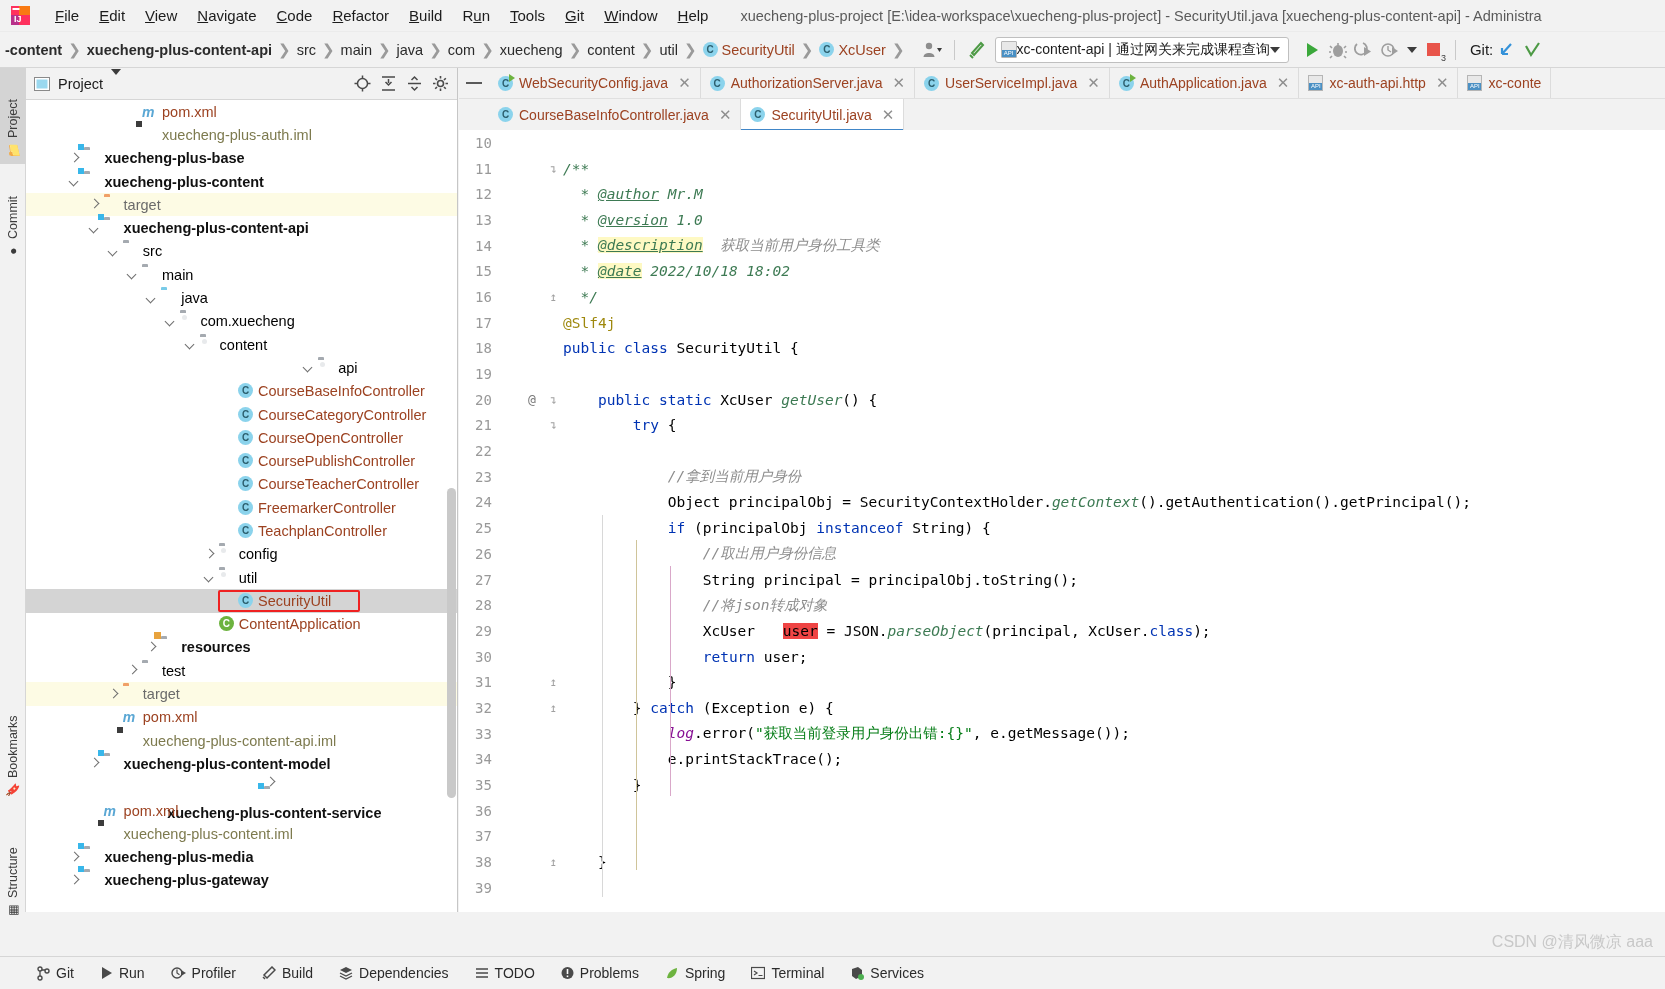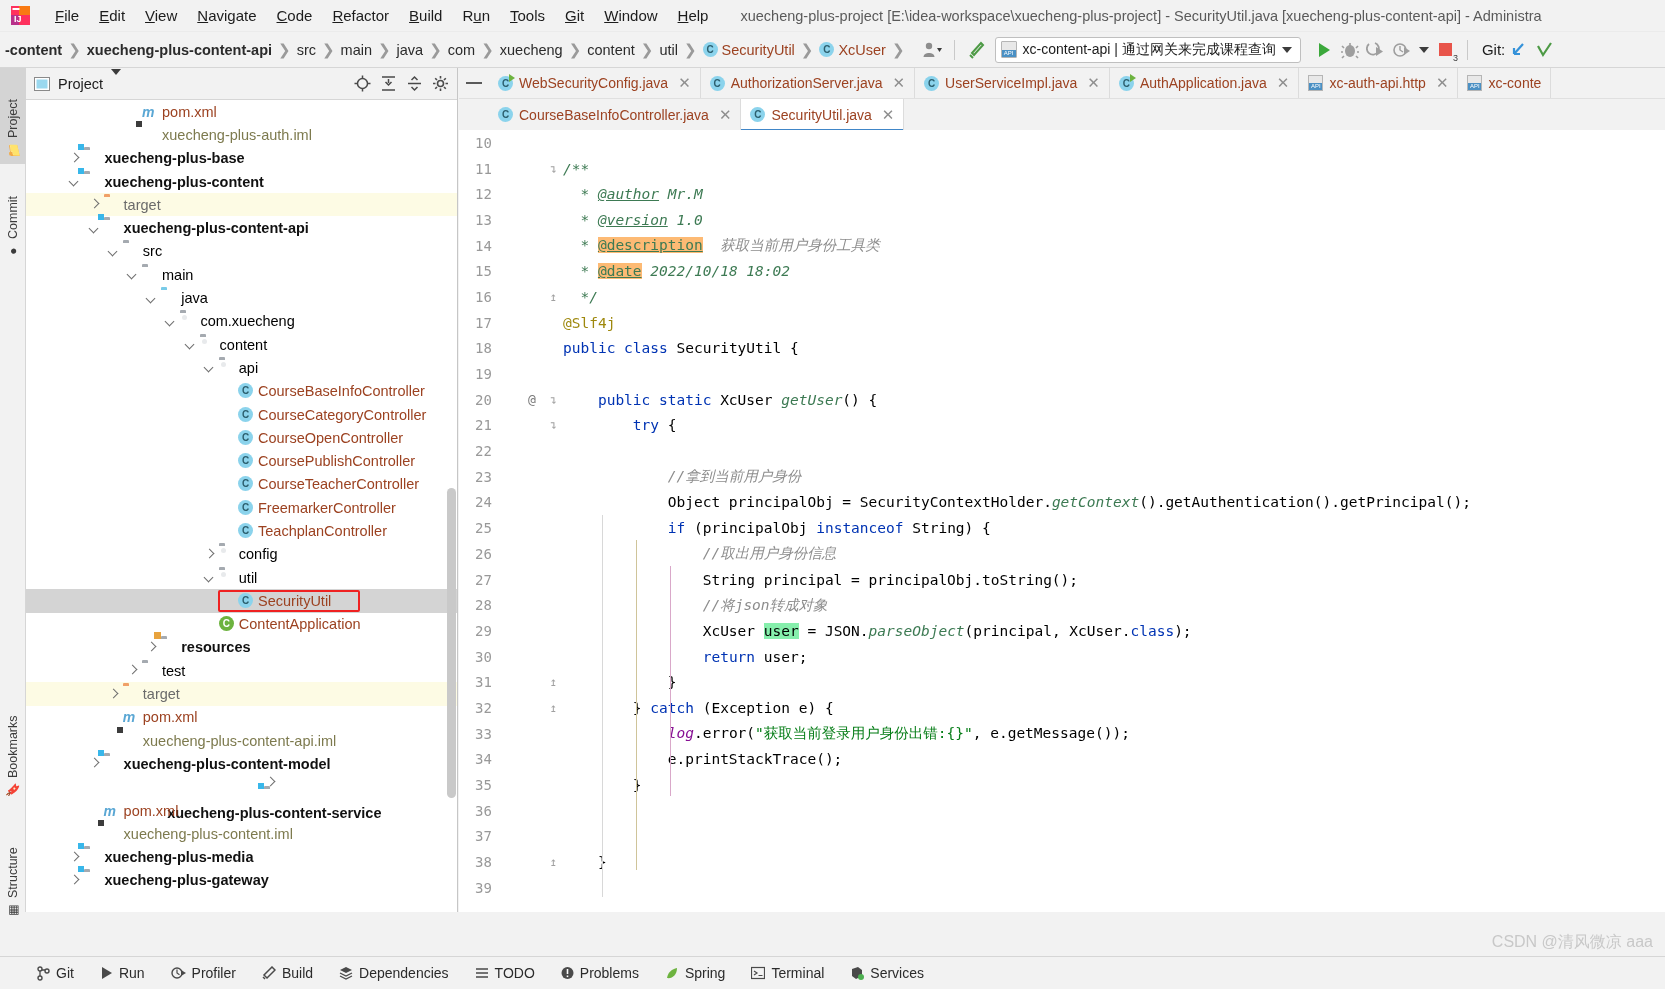--- a/index.html
+++ b/index.html
@@ -48,21 +48,21 @@
   .crumb.cls { color: #9c4221; }
   .sep { color: #9a9a9a; font-size: 15px; padding: 0 1px; }
   .cicon {
     width: 15px; height: 15px; border-radius: 50%;
     background: #8bd3ec; color: #2c5f6e; font-size: 10px; font-weight: bold;
     display: inline-flex; align-items: center; justify-content: center;
     flex: none;
   }
   .tb-sep { width: 1px; height: 20px; background: #c9c9c9; margin: 0 8px; }
   .runconfig {
-    display: flex; align-items: center; gap: 6px; height: 26px;
+    display: flex; align-items: center; height: 26px;
     border: 1px solid #bfbfbf; border-radius: 3px; background: #ffffff;
     padding: 0 8px 0 5px; margin-left: 6px;
   }
   .runconfig .label { font-size: 14px; color: #1c1c1c; white-space: nowrap; }
   .api-badge {
     width: 16px; height: 17px; background: #e8e8e8; border: 1px solid #b5b5b5;
     position: relative; flex: none; border-radius: 1px;
   }
   .api-badge::after {
     content: "API"; position: absolute; left: 0; bottom: 0; right: 0;
@@ -221,27 +221,27 @@
     width: 62px; text-align: center; padding-right: 13px; color: #999999;
     font-family: "DejaVu Sans Mono", monospace; font-size: 14px; flex: none;
   }
   .gutter-mark { width: 22px; text-align: center; color: #7a7a7a; font-size: 13px; flex: none; }
   .fold { width: 20px; text-align: center; color: #a0a0a0; font-size: 12px; flex: none; }
   .code-text { flex: 1; }
   .k  { color: #0033b3; font-weight: normal; }
   .cm { color: #8c8c8c; font-style: italic; }     
   .doc { color: #3d7a53; font-style: italic; }
   .doctag { color: #3d7a53; font-style: italic; text-decoration: underline; }
-  .doctag-hl { background: #fdba74; color: #3d7a53; text-decoration: underline; }
+  .doctag-hl { background: #fef9c3; color: #3d7a53; font-style: italic; text-decoration: underline; }
   .docdesc { color: #8c8c8c; font-style: italic; }
   .ann { color: #9e880d; }
   .str { color: #067d17; }
   .mth { color: #3d7a53; font-style: italic; }
   .fld { color: #871094; font-style: italic; }
-  .hl { background: #86efac; }
+  .hl { background: #ef4444; margin-left: 19px; }
   .ind-guide {
     position: absolute; width: 1px; background: #d8d8d8;
   }
   .ind-pink { position: absolute; width: 1px; background: #d9a8c9; }
   .ind-yellow { position: absolute; width: 1px; background: #cfc49a; }
 
   
   .bottombar {
     position: absolute; left: 0; bottom: 0; width: 1665px; height: 33px;
     background: #f2f2f2; border-top: 1px solid #d6d6d6;
@@ -495,21 +495,21 @@
         <div class="node " style="padding-left: 138.4px;">
           <span class="arrow d"></span>
           <span class="ic"><span class="folder pkg"></span></span>
           <span class="lbl">com.xuecheng</span>
         </div>
         <div class="node " style="padding-left: 157.6px;">
           <span class="arrow d"></span>
           <span class="ic"><span class="folder pkg"></span></span>
           <span class="lbl">content</span>
         </div>
-        <div class="node " style="padding-left: 176.8px;">
+        <div class="node " style="padding-left: 176.8px; justify-content: center;">
           <span class="arrow d"></span>
           <span class="ic"><span class="folder pkg"></span></span>
           <span class="lbl">api</span>
         </div>
         <div class="node cls" style="padding-left: 196px;">
           <span class="arrow"></span>
           <span class="ic">
             <span class="jicon">C</span>
           </span>
           <span class="lbl">CourseBaseInfoController</span>

